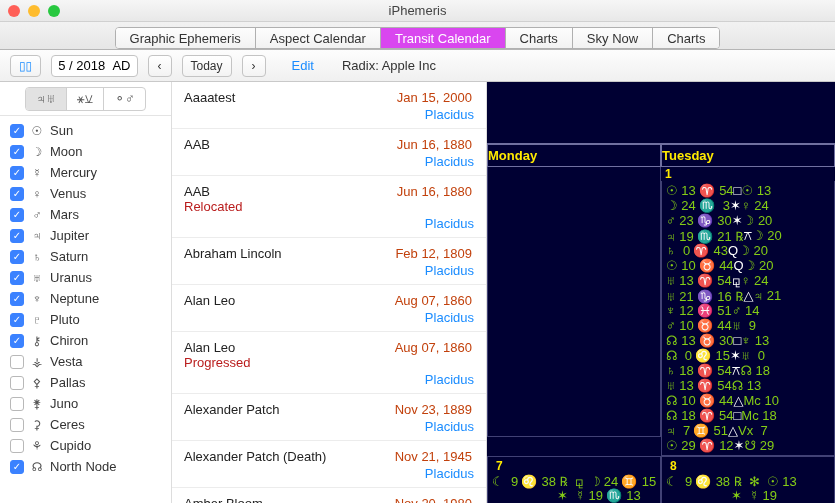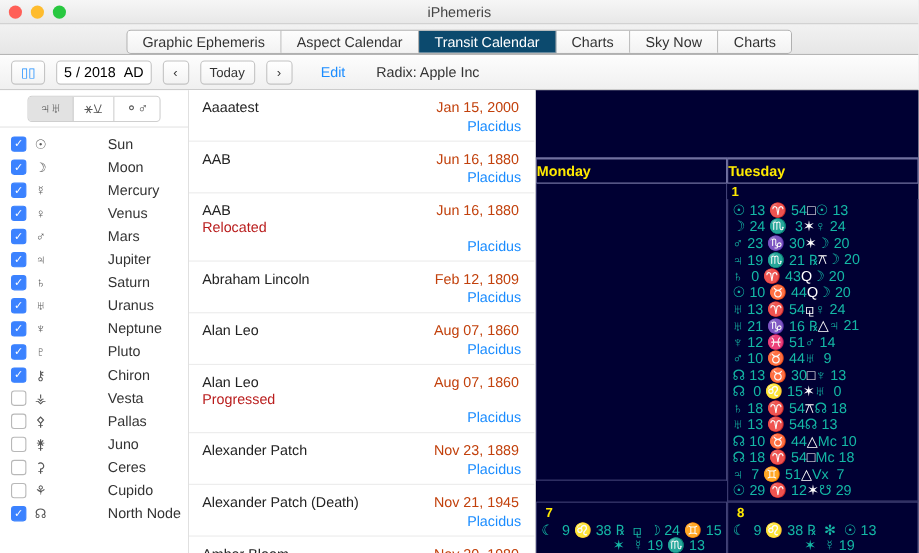--- a/index.html
+++ b/index.html
@@ -10,21 +10,21 @@
 .traffic { display: flex; gap: 8px; }
 .dot { width: 12px; height: 12px; border-radius: 50%; }
 .dot.r { background:#ff5f57;} .dot.y{background:#febc2e;} .dot.g{background:#28c840;}
 .title { position:absolute; left:0; right:0; text-align:center; color:#444; font-size:13px; pointer-events:none;}
 
 
 .tabrow { height: 28px; display:flex; justify-content:center; align-items:flex-end; background:linear-gradient(#f2f2f2,#e6e6e6); border-bottom:1px solid #b5b5b5; }
 .tabset { display:flex; height:22px; border:1px solid #b0b0b0; border-radius:4px; overflow:hidden; background:#fff;}
 .tab { padding: 2px 14px; font-size:13px; color:#333; background:linear-gradient(#fdfdfd,#f2f2f2); border-right:1px solid #b0b0b0; display:flex; align-items:center; cursor:pointer;}
 .tab:last-child{border-right:none;}
-.tab.active{ background:#0c4a6e; color:#fff;text-align:center; }
+.tab.active{ background:#d946ef; color:#fff;text-align:center; }
 
 
 .toolbar { height:32px; background:linear-gradient(#fdfdfd,#f0f0f0); border-bottom:1px solid #c9c9c9; display:flex; align-items:center; padding:0 10px; gap:10px;}
 .tbtn { height:22px; min-width:26px; border:1px solid #c4c4c4; background:linear-gradient(#fff,#f3f3f3); border-radius:4px; display:flex; align-items:center; justify-content:center; cursor:pointer; font-size:12px; padding:0 8px; color:#333;}
 .tbtn.arrow{min-width:24px; padding:0;}
 .datebox { display:flex; align-items:center; gap:0; border:1px solid #c4c4c4; border-radius:4px; background:#fff; height:22px; padding:0 6px; font-size:13px;}
 .editlink{color:#1a8cff; cursor:pointer; font-size:13px;}
 
 
 .main { display:flex; position:absolute; top:82px; bottom:0; left:0; right:0; }
@@ -34,42 +34,42 @@
 .left-tabs { height:34px; display:flex; align-items:center; justify-content:center; gap:0; border-bottom:1px solid #e4e4e4;}
 .seg { display:flex; border:1px solid #cfcfcf; border-radius:4px; overflow:hidden; background:#fff;}
 .segb { padding:3px 10px; font-size:13px; color:#555; border-right:1px solid #cfcfcf; cursor:pointer; display:flex; align-items:center;}
 .segb:last-child{border-right:none;}
 .segb.on{ background:#e2e2e2;}
 .bodylist { overflow-y:auto; flex:1; padding-top:4px;}
 .brow { display:flex; align-items:center; height:21px; padding-left:10px; gap:6px;}
 .chk { width:14px; height:14px; border-radius:3px; border:1px solid #b8b8b8; background:#fff; display:flex; align-items:center; justify-content:center; font-size:10px; color:#fff;}
 .chk.on { background:#3b82ff; border-color:#3b82ff;}
 .glyph { font-size:12px; color:#555; width:14px; text-align:center;}
-.bname { font-size:13px; color:#333;margin-left:48px;}
+.bname { font-size:13px; color:#333;}
 
 
 .mid { width:315px; background:#fff; border-right:1px solid #ddd; overflow-y:auto; position:relative;}
 .mrow { padding:8px 12px 6px 12px; border-bottom:1px solid #ececec; position:relative;}
 .mname { color:#222;}
 .mdate { position:absolute; top:8px; right:14px; color:#c2410c;}
 .msys { text-align:right; color:#1a8cff; font-size:13px; margin-top:2px;}
 .msub { color:#b91c1c; font-size:13px;}
 .mid::-webkit-scrollbar{width:14px;}
 .mid::-webkit-scrollbar-track{background:#fafafa;}
 .mid::-webkit-scrollbar-thumb{background:#c9c9c9; border:3px solid #fafafa; border-radius:8px;}
 
 
 .right { flex:1; background:#000033; color:#fff;}
 .calhead { height:61px; }
 .daysrow { display:flex;}
 .daycell { flex:1; }
 .dayhdr { border:1px solid #7070a0; border-top:2px solid #7070a0; color:#ffea00; font-weight:bold; padding:3px 0; font-size:13px;}
 .transits { font-family: Menlo, monospace; font-size:12px; padding:2px 4px; border-left:1px solid #414175; border-right:1px solid #414175; border-bottom:1px solid #414175;}
 .ln { display:flex; align-items:center; white-space:pre; height:15px;}
-.g{color:#14b8a6;} .w{color:#fff;} .y{color:#ffea00;}
+.g{color:#84cc16;} .w{color:#fff;} .y{color:#ffea00;}
 .daynum{ color:#ffea00; font-weight:bold; font-size:12px; padding:0 4px;}
 .bot { display:flex; }
 .botcell{ flex:1; border:1px solid #414175; font-family:Menlo,monospace; font-size:12px; padding:2px 4px;}
 </style>
 </head>
 <body>
 
 <div class="titlebar">
   <div class="traffic">
     <div class="dot r"></div>

